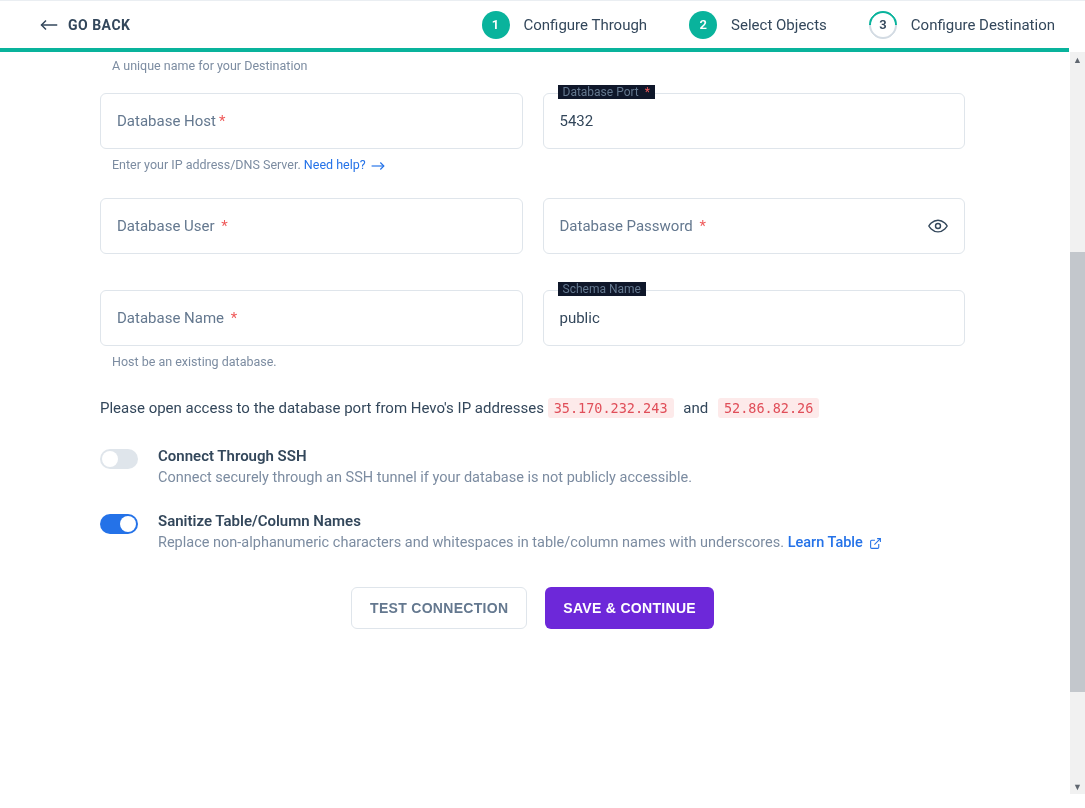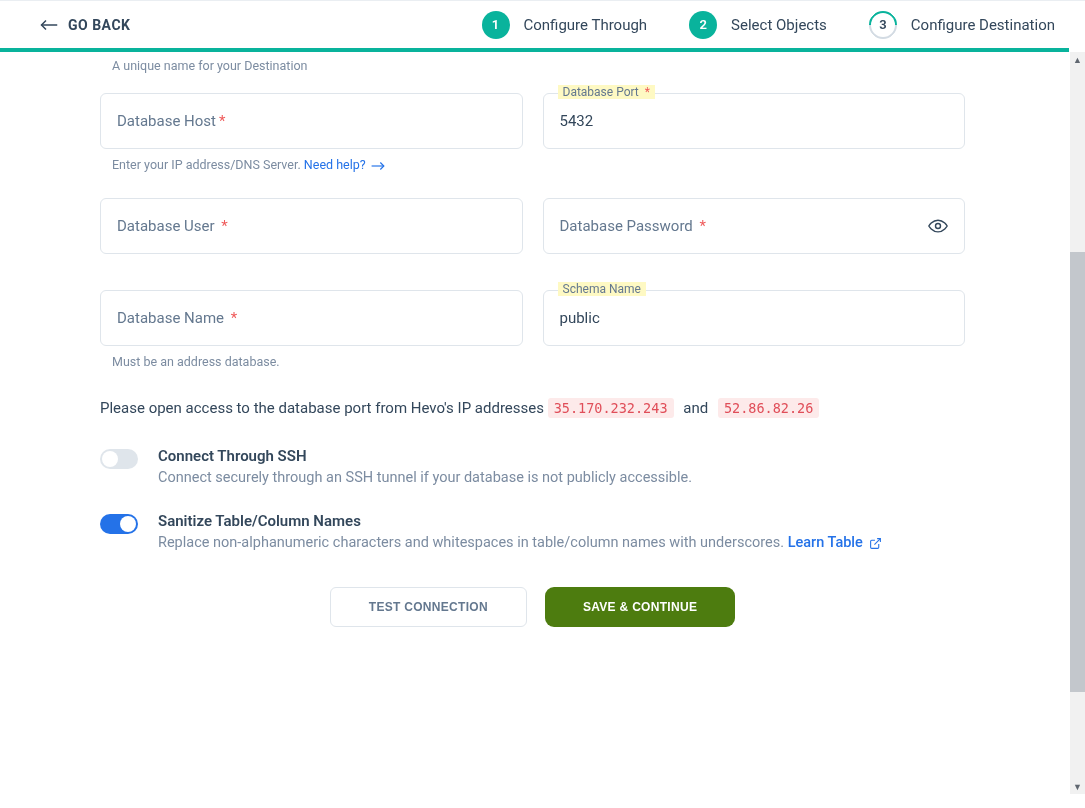--- a/index.html
+++ b/index.html
@@ -166,21 +166,21 @@
 }
 .req { color: #ef5b5b; margin-left: 3px; }
 
 .field.has-value {
   align-items: center;
 }
 .floating-label {
   position: absolute;
   top: -9px;
   left: 14px;
-  background: #fef9c3;
+  background: #0f172a;
   padding: 0 5px;
   font-size: 12px;
   color: #64788f;
 }
 .field-value {
   font-size: 15px;
   color: #33475b;
 }
 
 .eye-icon {
@@ -266,37 +266,36 @@
 }
 .ext-icon { display: inline-block; vertical-align: middle; margin-left: 3px; }
 
 .actions {
   display: flex;
   justify-content: center;
   gap: 18px;
   margin-top: 36px;
 }
 .btn {
-  padding: 12px 38px;
+  padding: 12px 18px;
   border-radius: 6px;
-  font-size: 12px;
+  font-size: 14px;
   font-weight: 700;
   letter-spacing: 0.3px;
   cursor: pointer;
   border: none;
 }
 .btn-outline {
   background: #fff;
   color: #64788f;
   border: 1px solid #dfe5eb;
 }
 .btn-primary {
-  background: #4d7c0f;
+  background: #6d28d9;
   color: #fff;
-  border-radius: 9px;
 }
 </style>
 </head>
 <body>
 
 <div class="topbar">
   <div class="goback">
     <svg class="arrow" viewBox="0 0 24 16" fill="none" stroke="#33475b" stroke-width="2">
       <line x1="23" y1="8" x2="2" y2="8"></line>
       <polyline points="8,2 2,8 8,14"></polyline>
@@ -371,21 +370,21 @@
       </div>
     </div>
 
     <div class="form-row" style="margin-top:36px;">
       <div class="form-col">
         <div class="field">
           <span class="field-label-inside">
             <span>Database Name</span><span class="req"> *</span>
           </span>
         </div>
-        <div class="helper">Must be an address database.</div>
+        <div class="helper">Host be an existing database.</div>
       </div>
       <div class="form-col">
         <div class="field has-value">
           <span class="floating-label">Schema Name</span>
           <span class="field-value">public</span>
         </div>
       </div>
     </div>
 
     <div class="ip-note">

